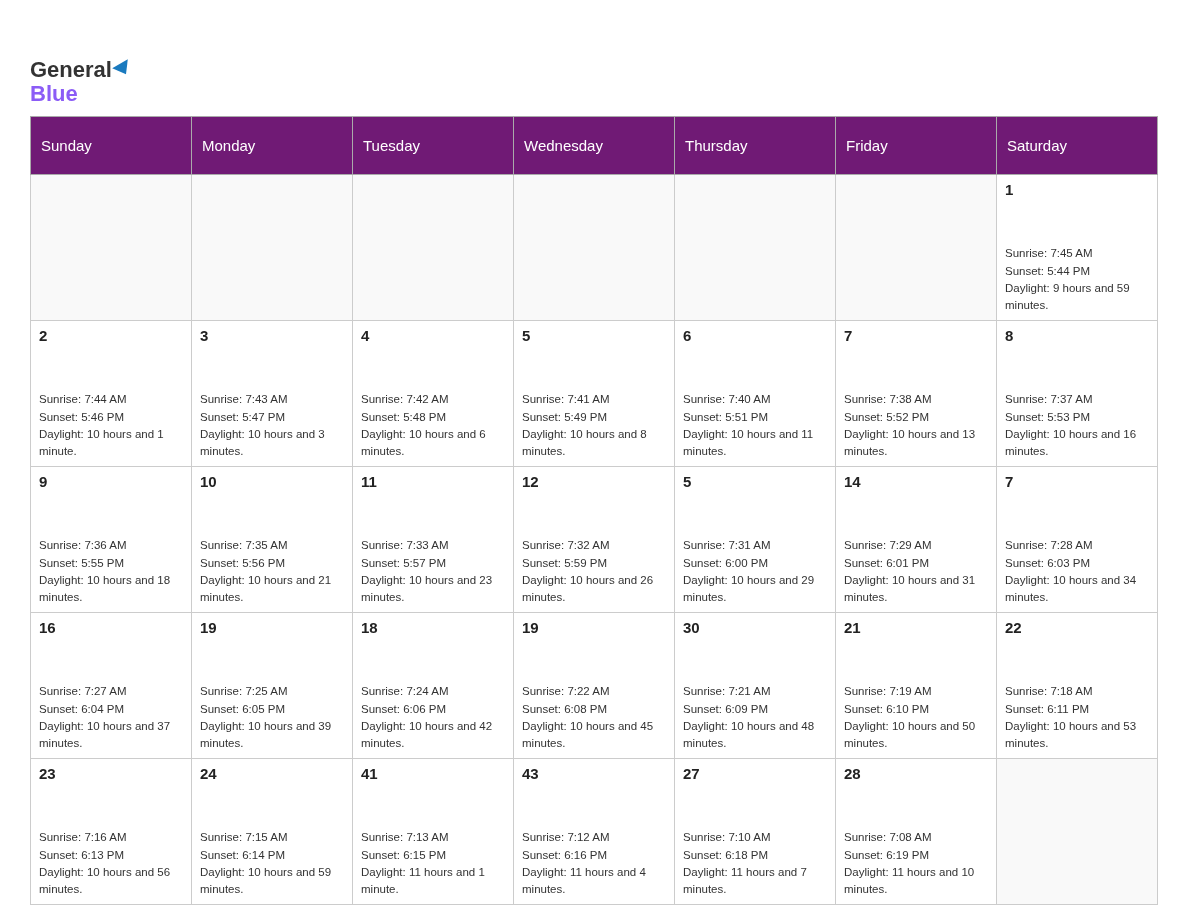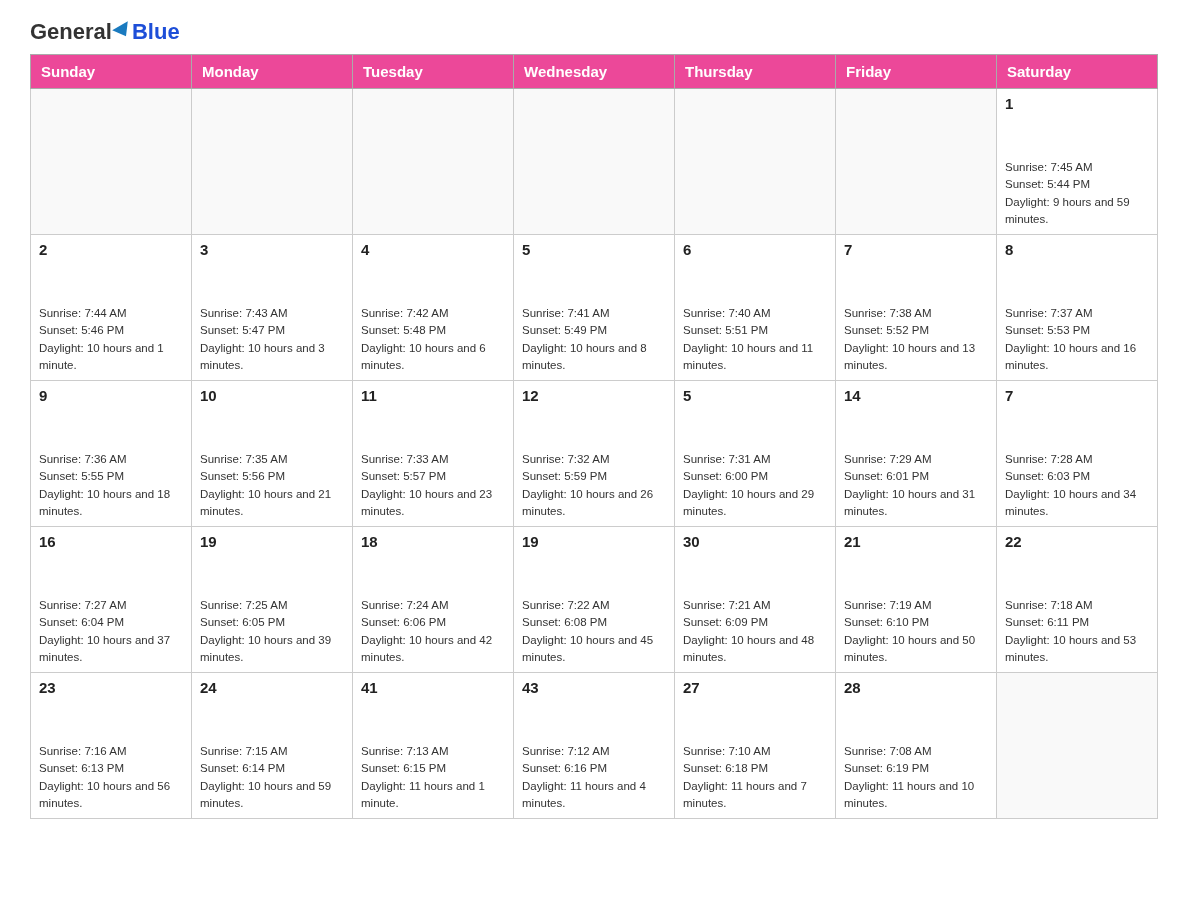--- a/index.html
+++ b/index.html
@@ -11,22 +11,23 @@
       min-height: 918px;
     }
     .header {
       display: flex;
       justify-content: space-between;
       align-items: flex-start;
       margin-bottom: 10px;
     }
     .logo {
       display: flex;
-      flex-direction: row;
+      flex-direction: column;
       align-items: flex-start;
+      margin-top: 38px;
     }
     .logo-text {
       font-size: 22px;
       font-weight: bold;
       color: #333;
       line-height: 1.1;
     }
     .logo-text span {
       color: #1a7abf;
     }
@@ -56,25 +57,25 @@
       font-size: 18px;
       color: #444;
       margin-top: 4px;
     }
     .calendar {
       width: 100%;
       border-collapse: collapse;
       margin-top: 10px;
     }
     .calendar th {
-      background-color: #ec4899;
+      background-color: #701a75;
       color: #fff;
       font-size: 15px;
-      font-weight: bold;
-      padding: 8px 10px;
+      font-weight: normal;
+      padding: 20px 10px;
       text-align: left;
       border: 1px solid #aaa;
     }
     .calendar td {
       vertical-align: top;
       border: 1px solid #ccc;
       padding: 6px 8px;
       width: 14.28%;
       min-height: 110px;
       font-size: 12px;
@@ -102,21 +103,21 @@
   </style>
 </head>
 <body>
 
 <div class="header">
   <div class="logo">
     <div class="logo-text">
       General<span class="logo-arrow"></span>
     </div>
     <div class="logo-text">
-      <span style="color:#1d4ed8;">Blue</span>
+      <span style="color:#8b5cf6;">Blue</span>
     </div>
   </div>
   <div class="title-block">
     <div class="month-title"></div>
     <div class="location"></div>
   </div>
 </div>
 
 <table class="calendar">
   <thead>

